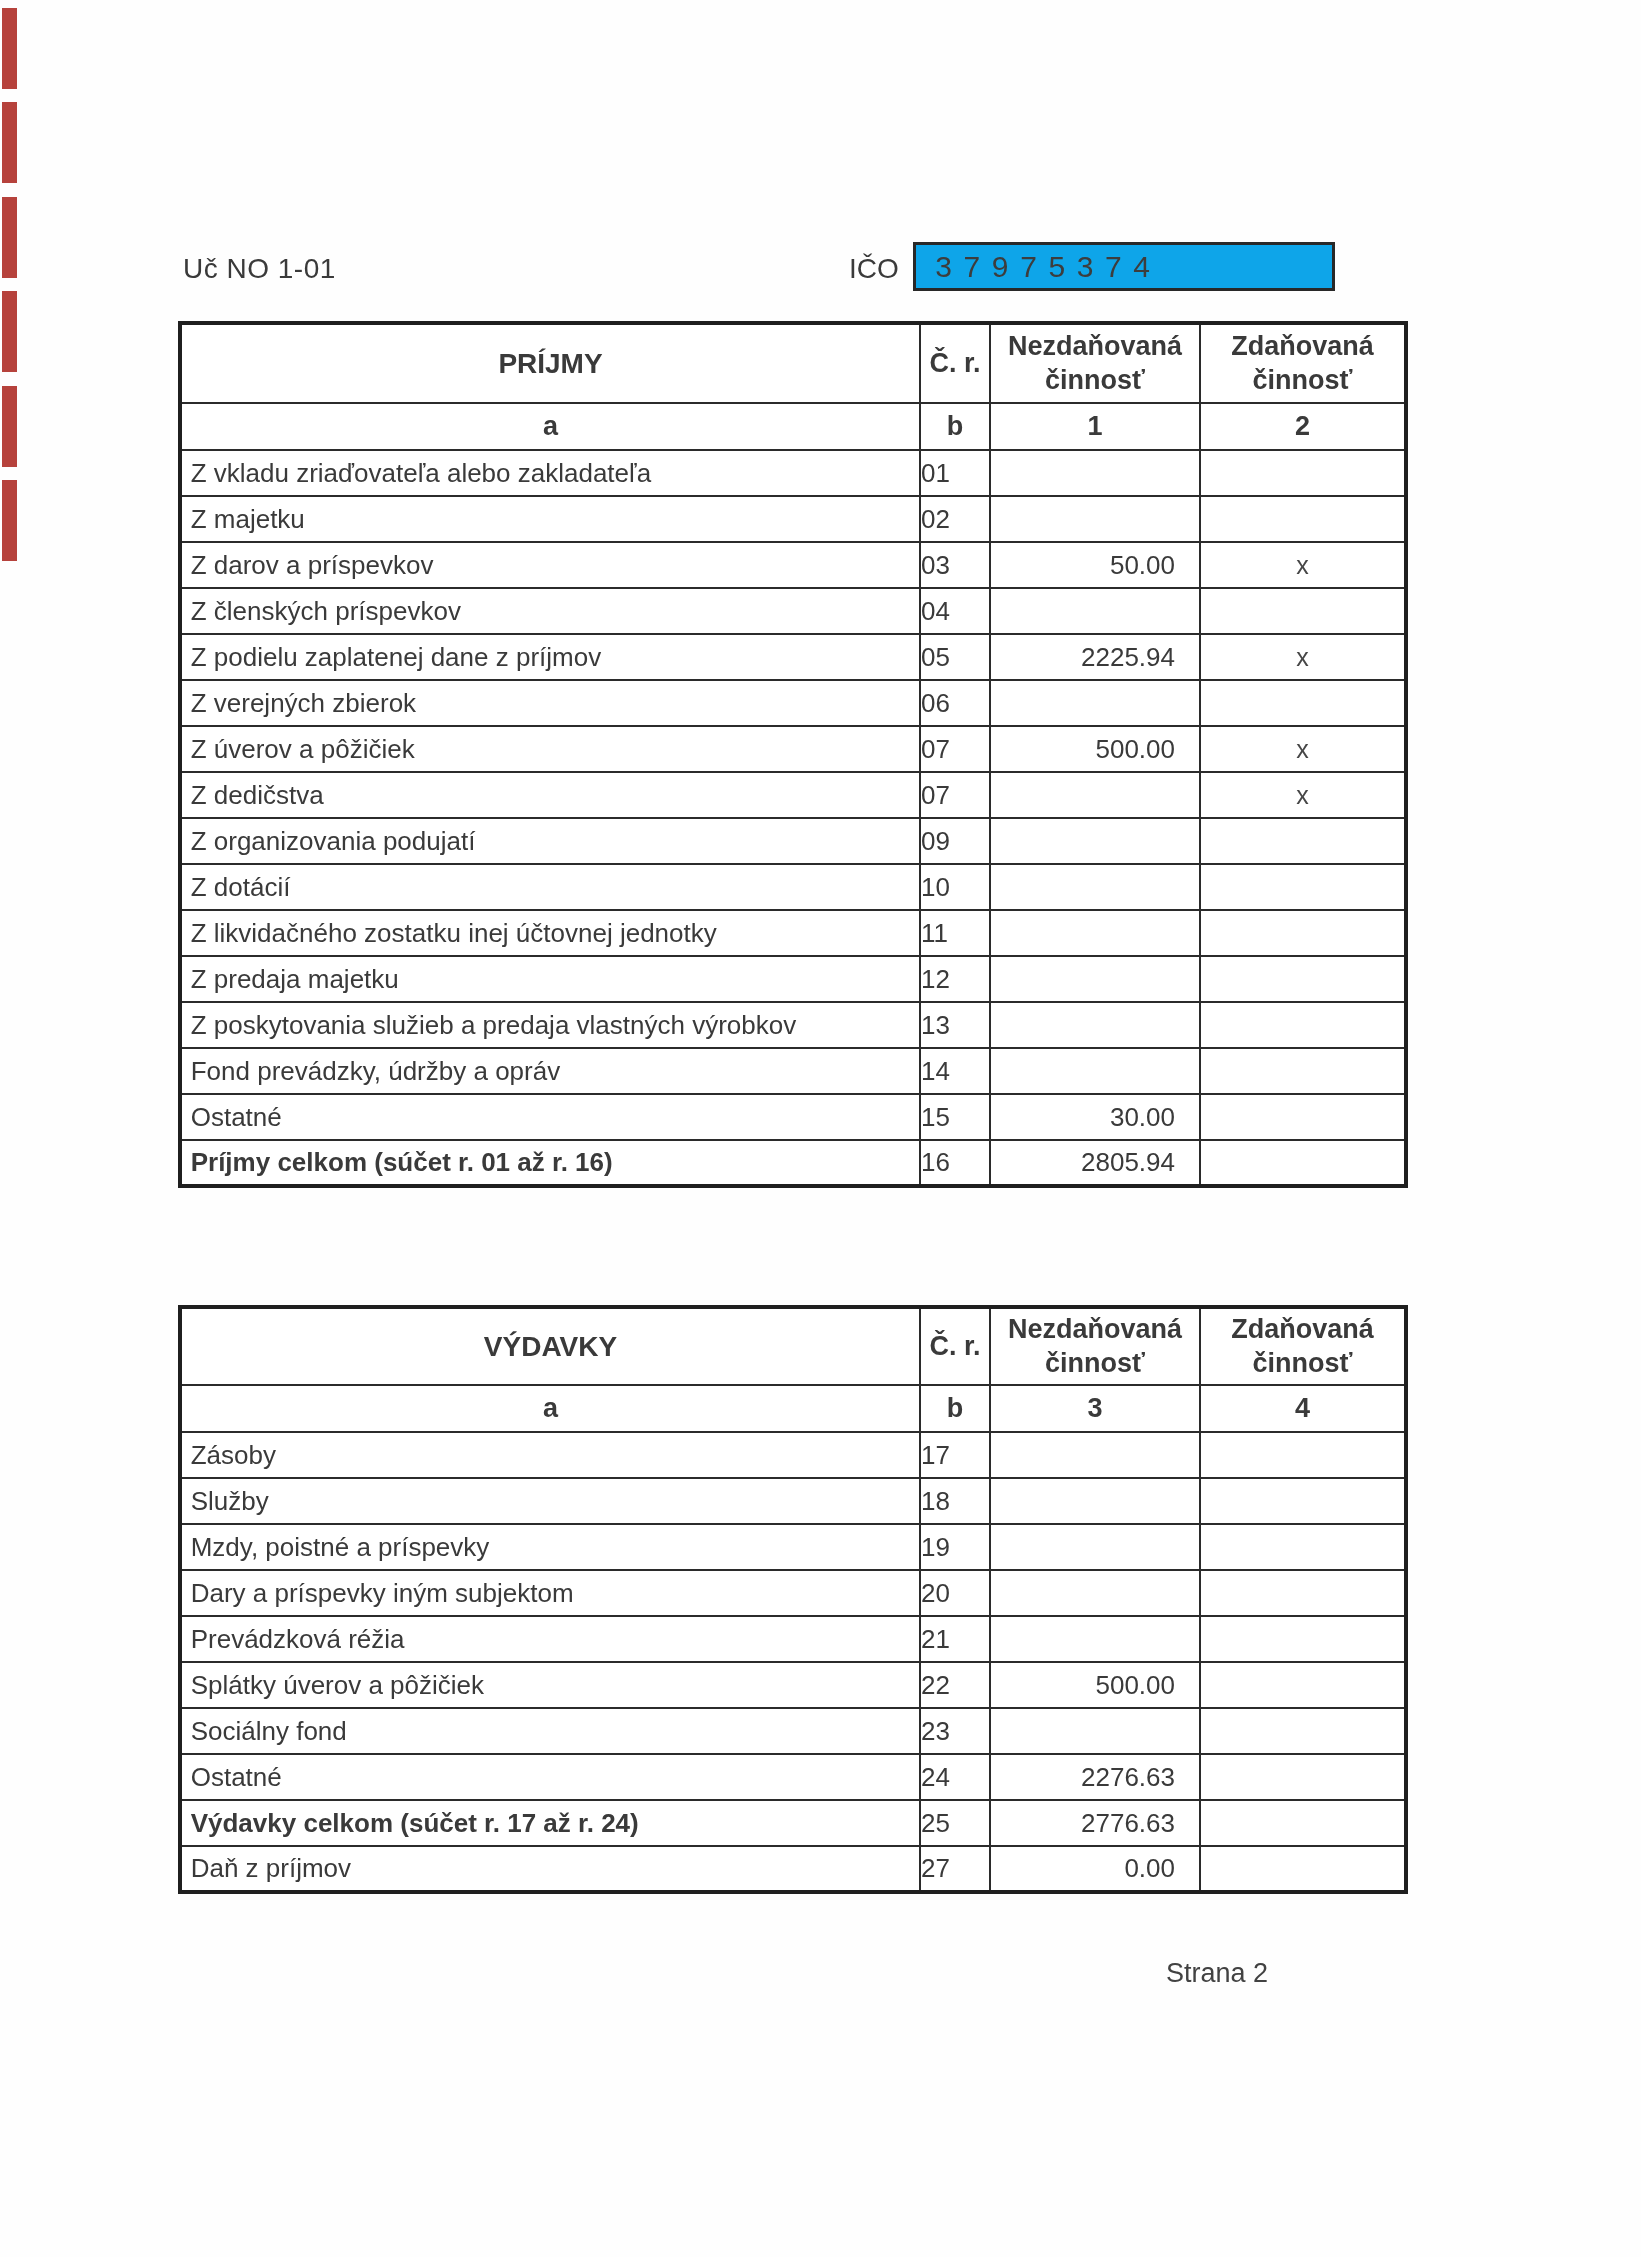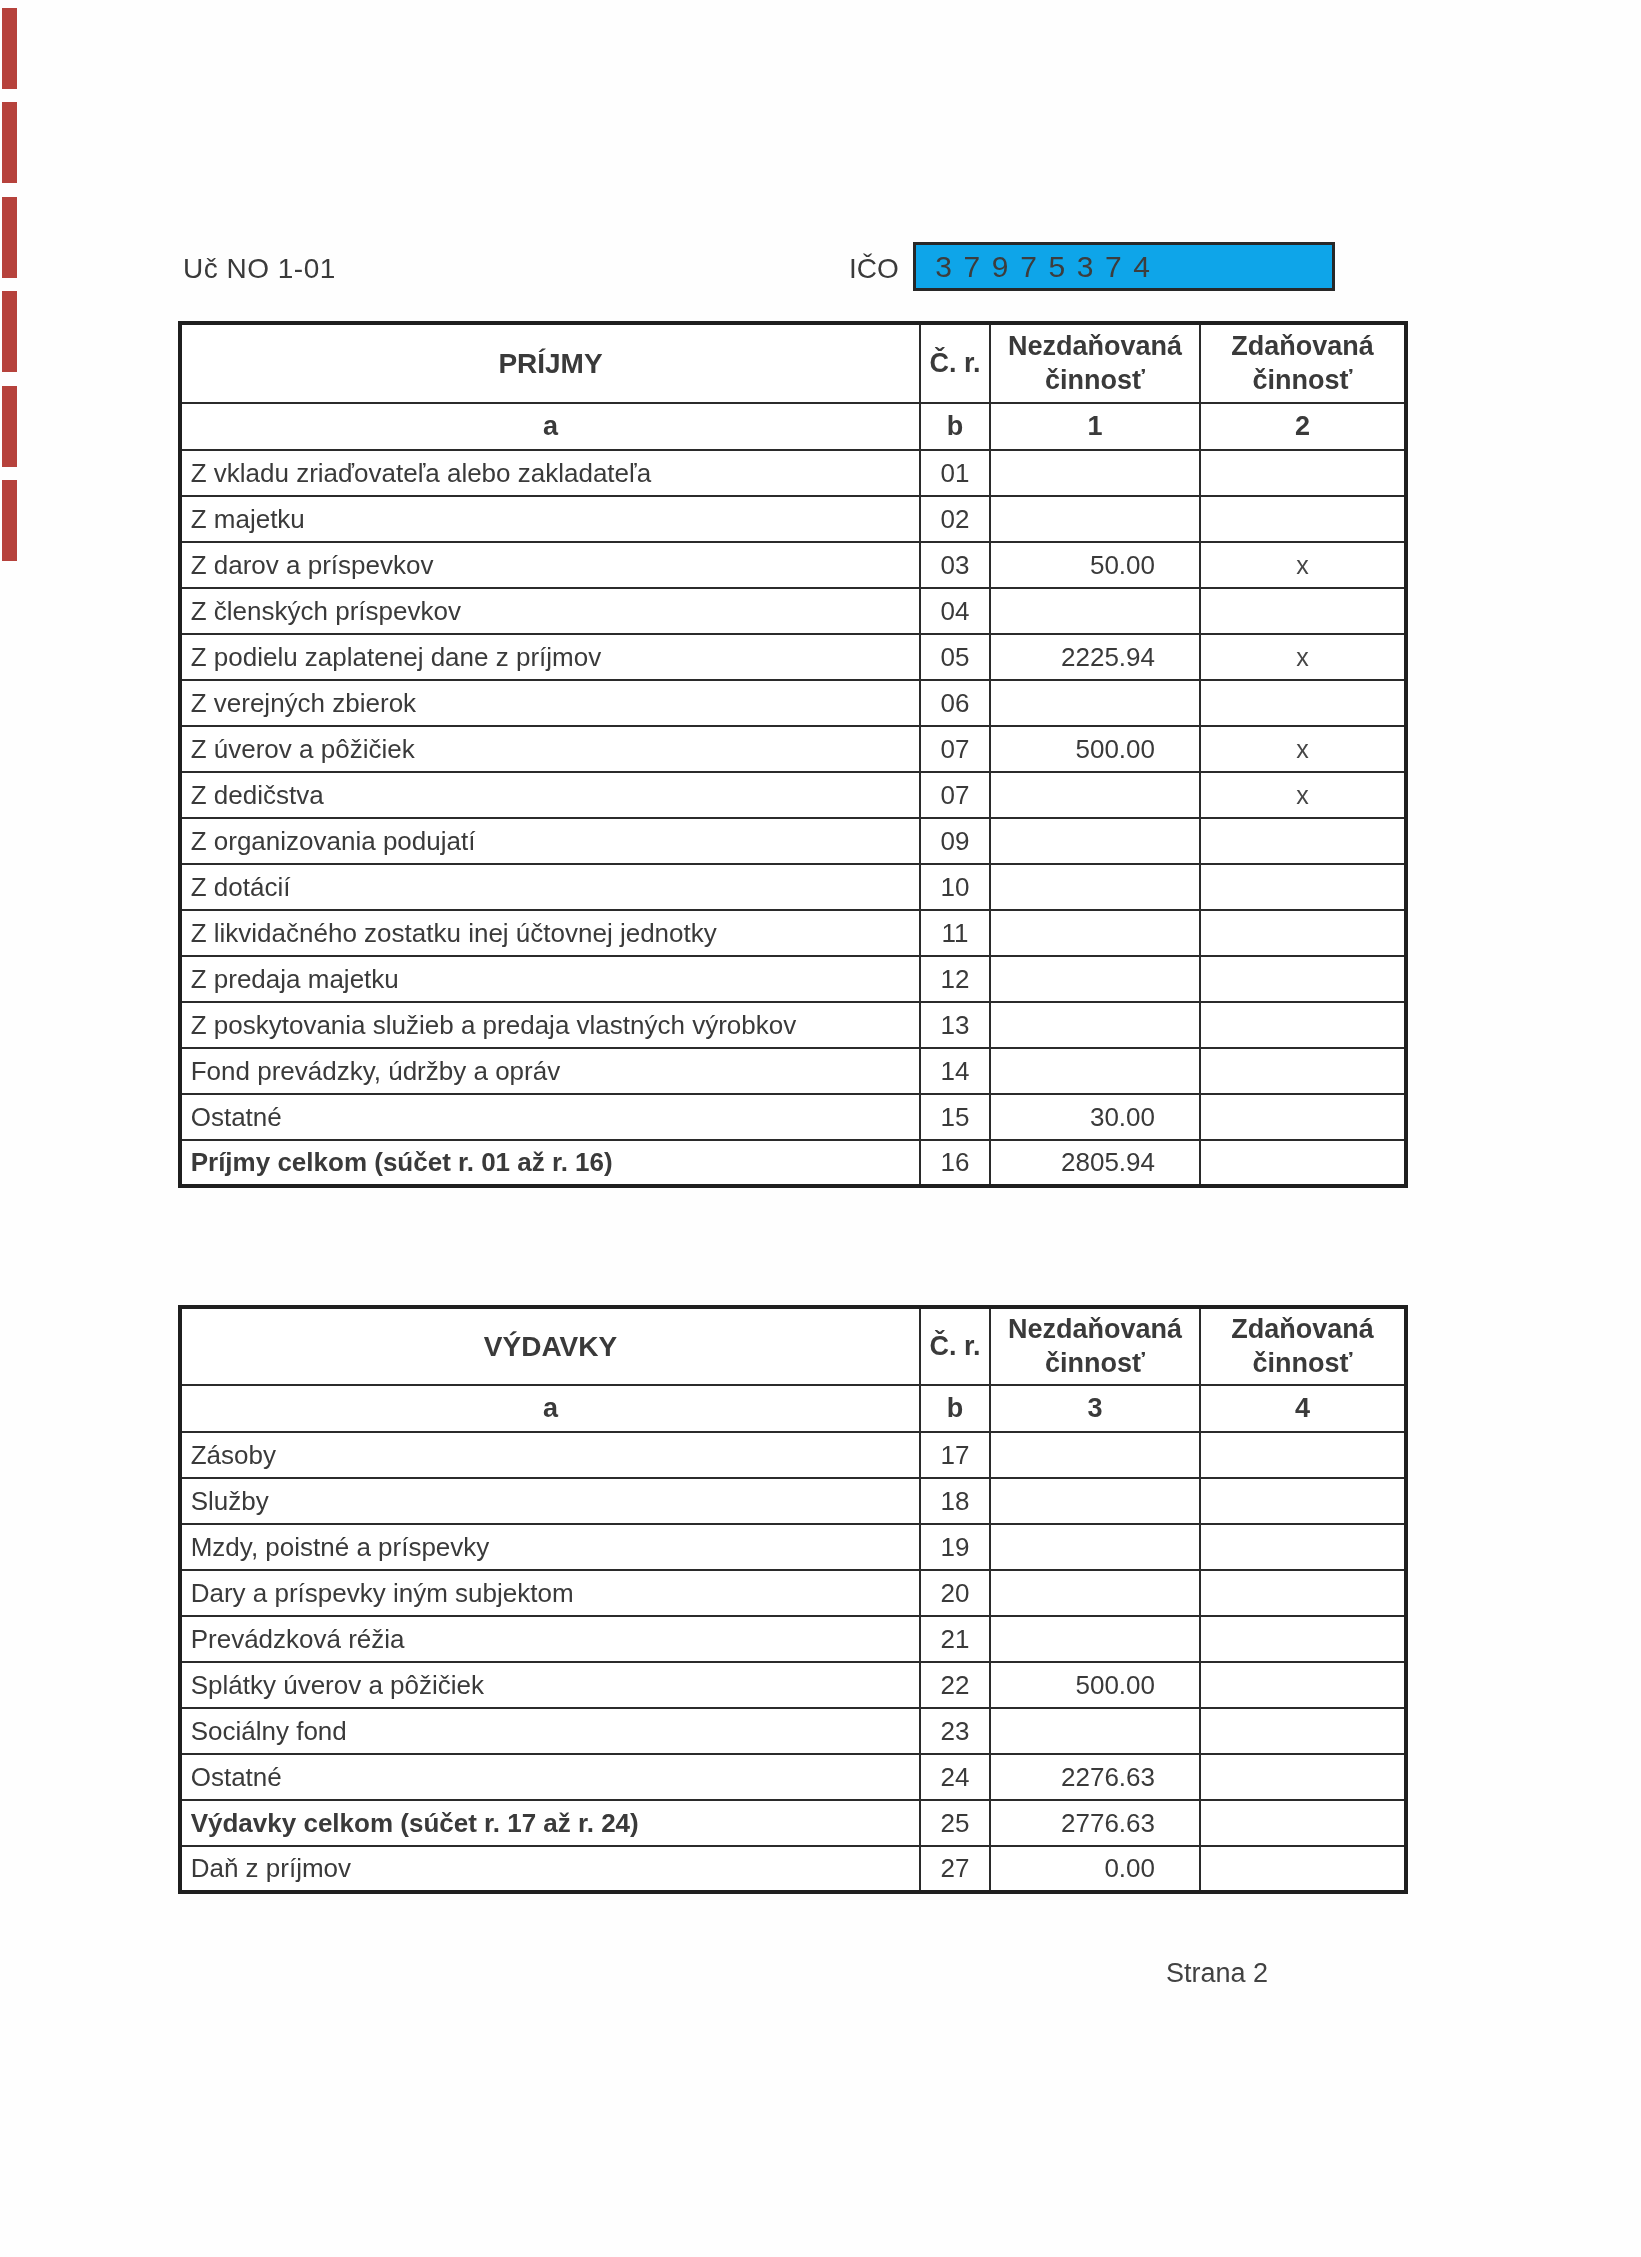--- a/index.html
+++ b/index.html
@@ -37,22 +37,22 @@
   .grid tr.header-row{height:80px;}
   #expense-table tr.header-row{height:70px;}
   .grid tr.letters-row{height:47px;}
   #income-table tbody tr{height:46px;}
   #expense-table tbody tr{height:46px;}
   th.t-title{font-size:28px;font-weight:bold;text-align:center;}
   th.t-cr{font-size:27px;font-weight:bold;text-align:center;}
   th.t-col{font-size:27px;font-weight:bold;text-align:center;line-height:1.25;padding:3.9px 13.5px;}
   .letters-row th{font-size:27px;font-weight:bold;text-align:center;}
   td.c-label{text-align:left;padding-left:8.7px;}
-  td.c-num{text-align:center;}
-  td.c-val{text-align:right;padding-right:44px;}
+  td.c-num{}
+  td.c-val{text-align:right;padding-right:24px;}
   td.c-x{text-align:center;font-size:25px;color:#474747;}
   tr.bold td.c-label{font-weight:bold;}
 
   .footer-page{position:absolute;left:1166px;top:1958px;font-size:27px;color:#424242;}
 </style>
 </head>
 <body>
 
 <div class="edge-marks">
   <span></span>

